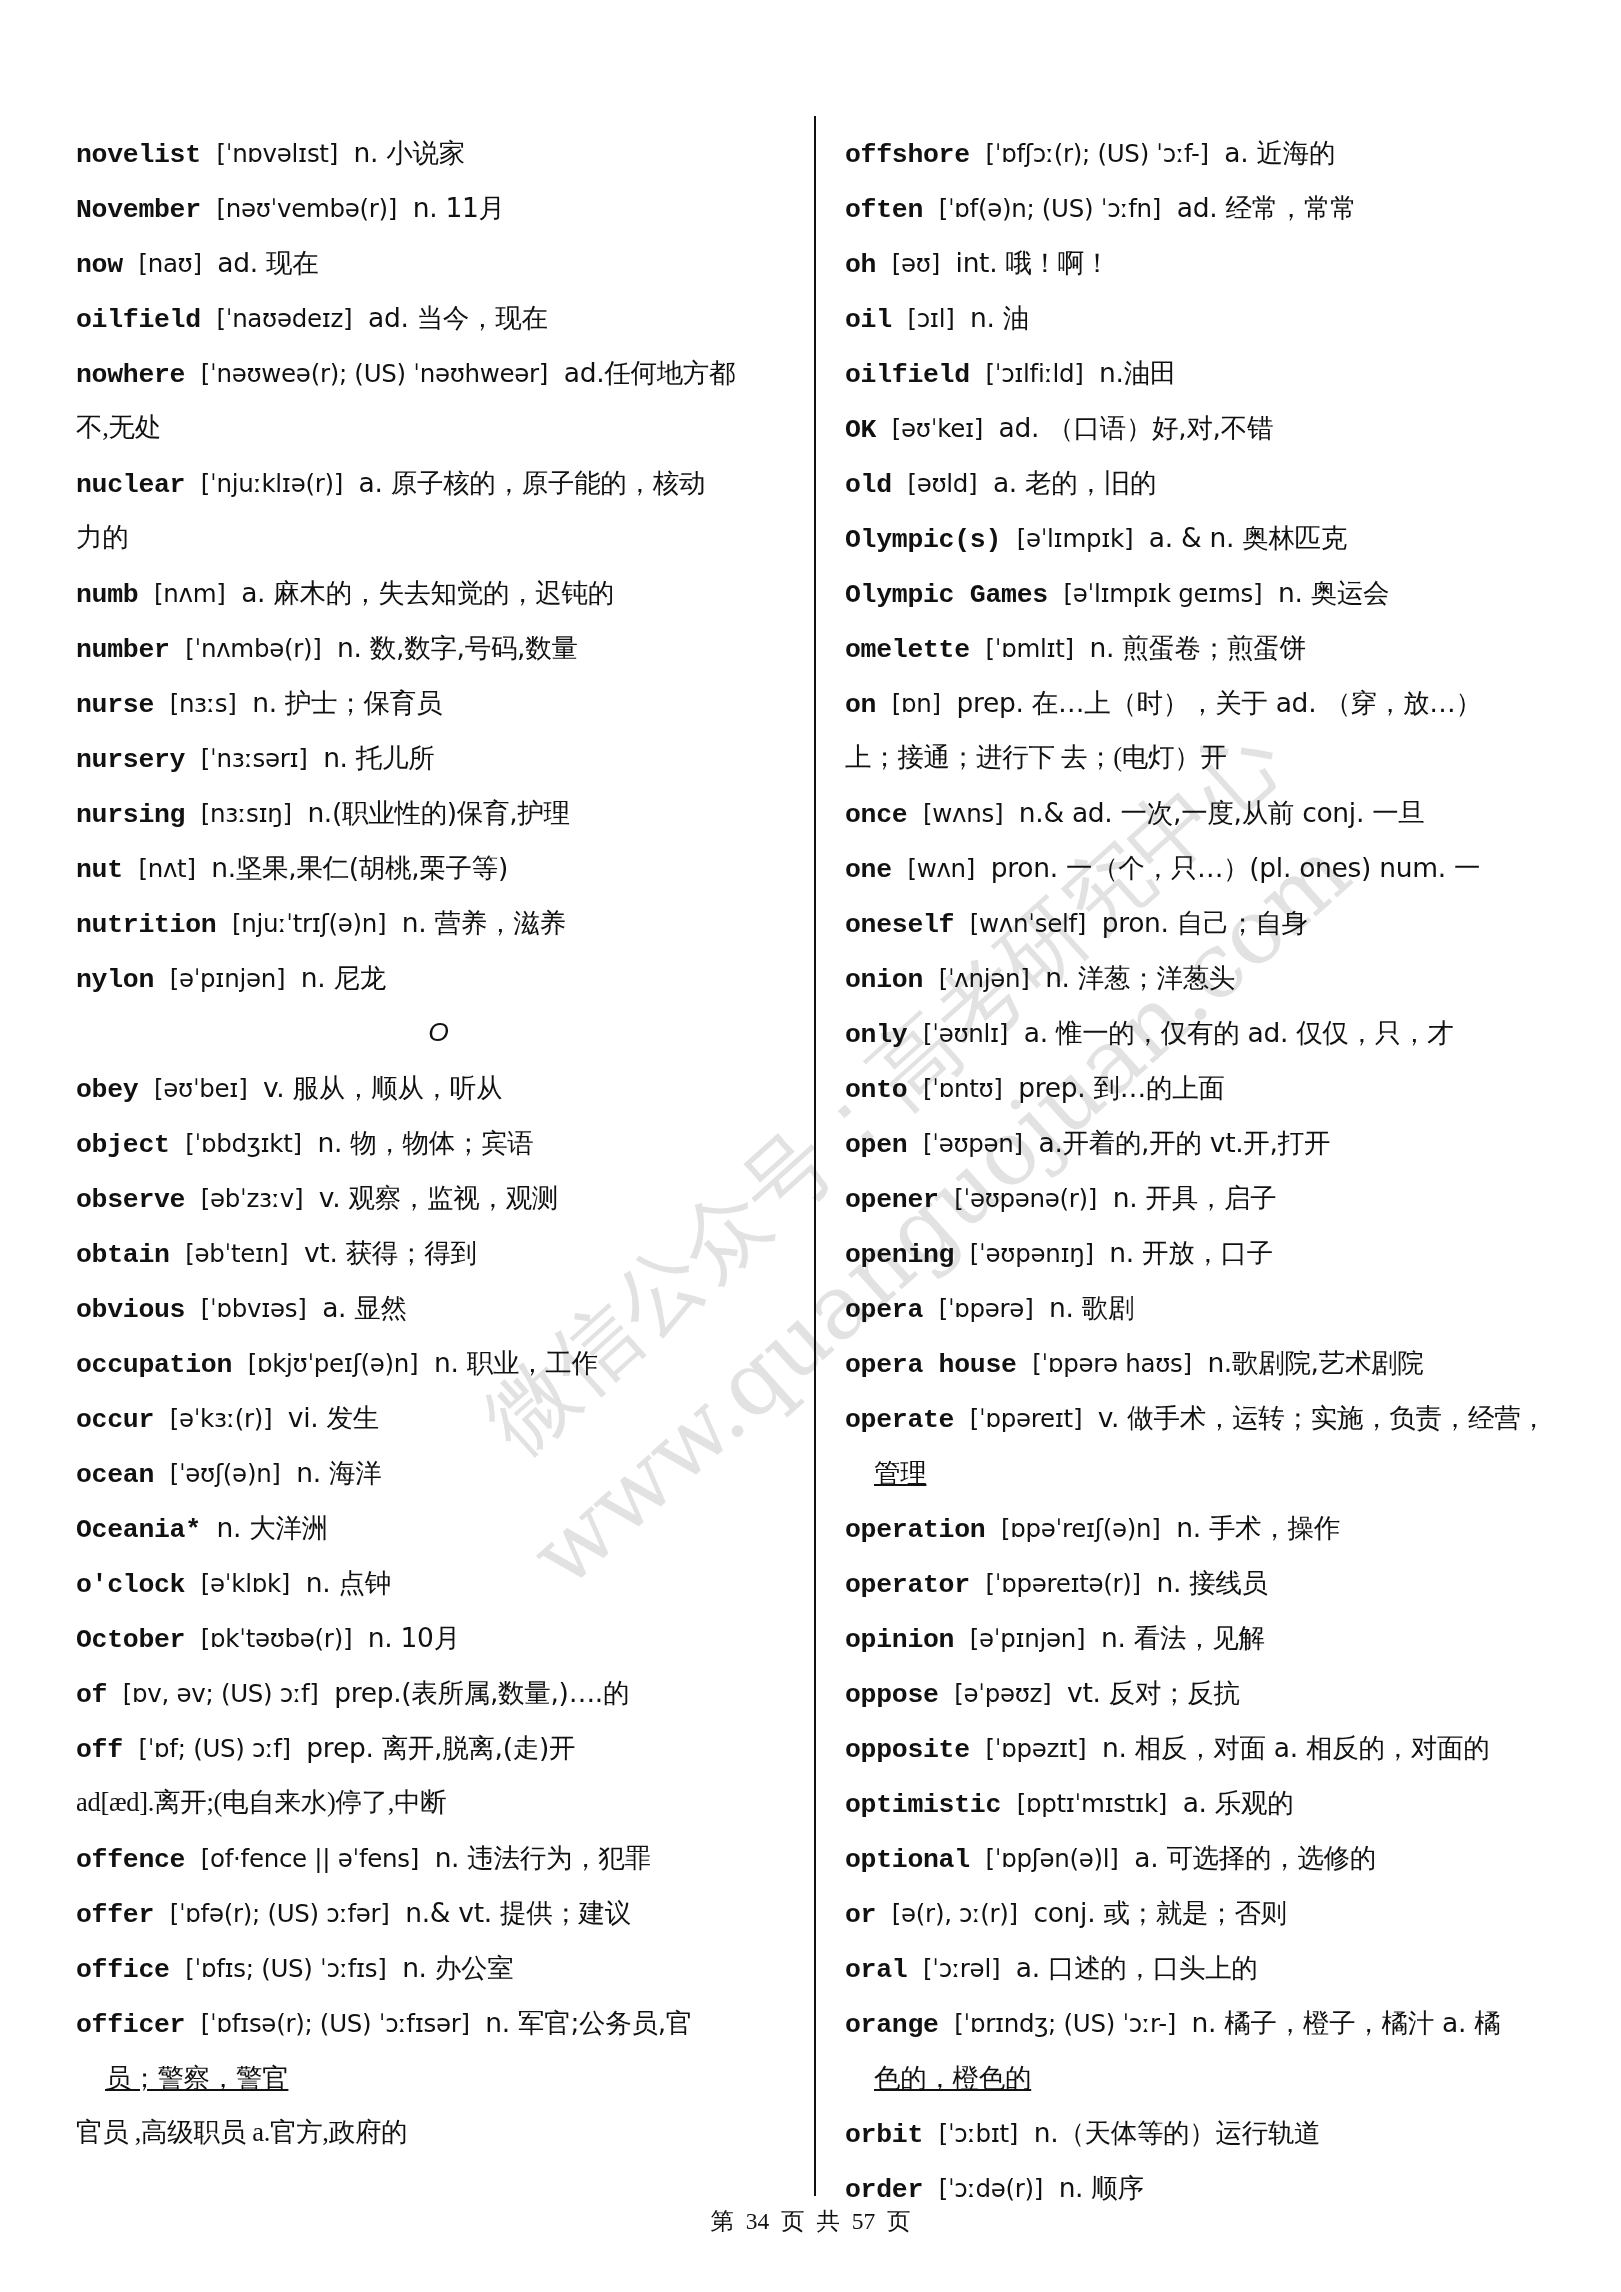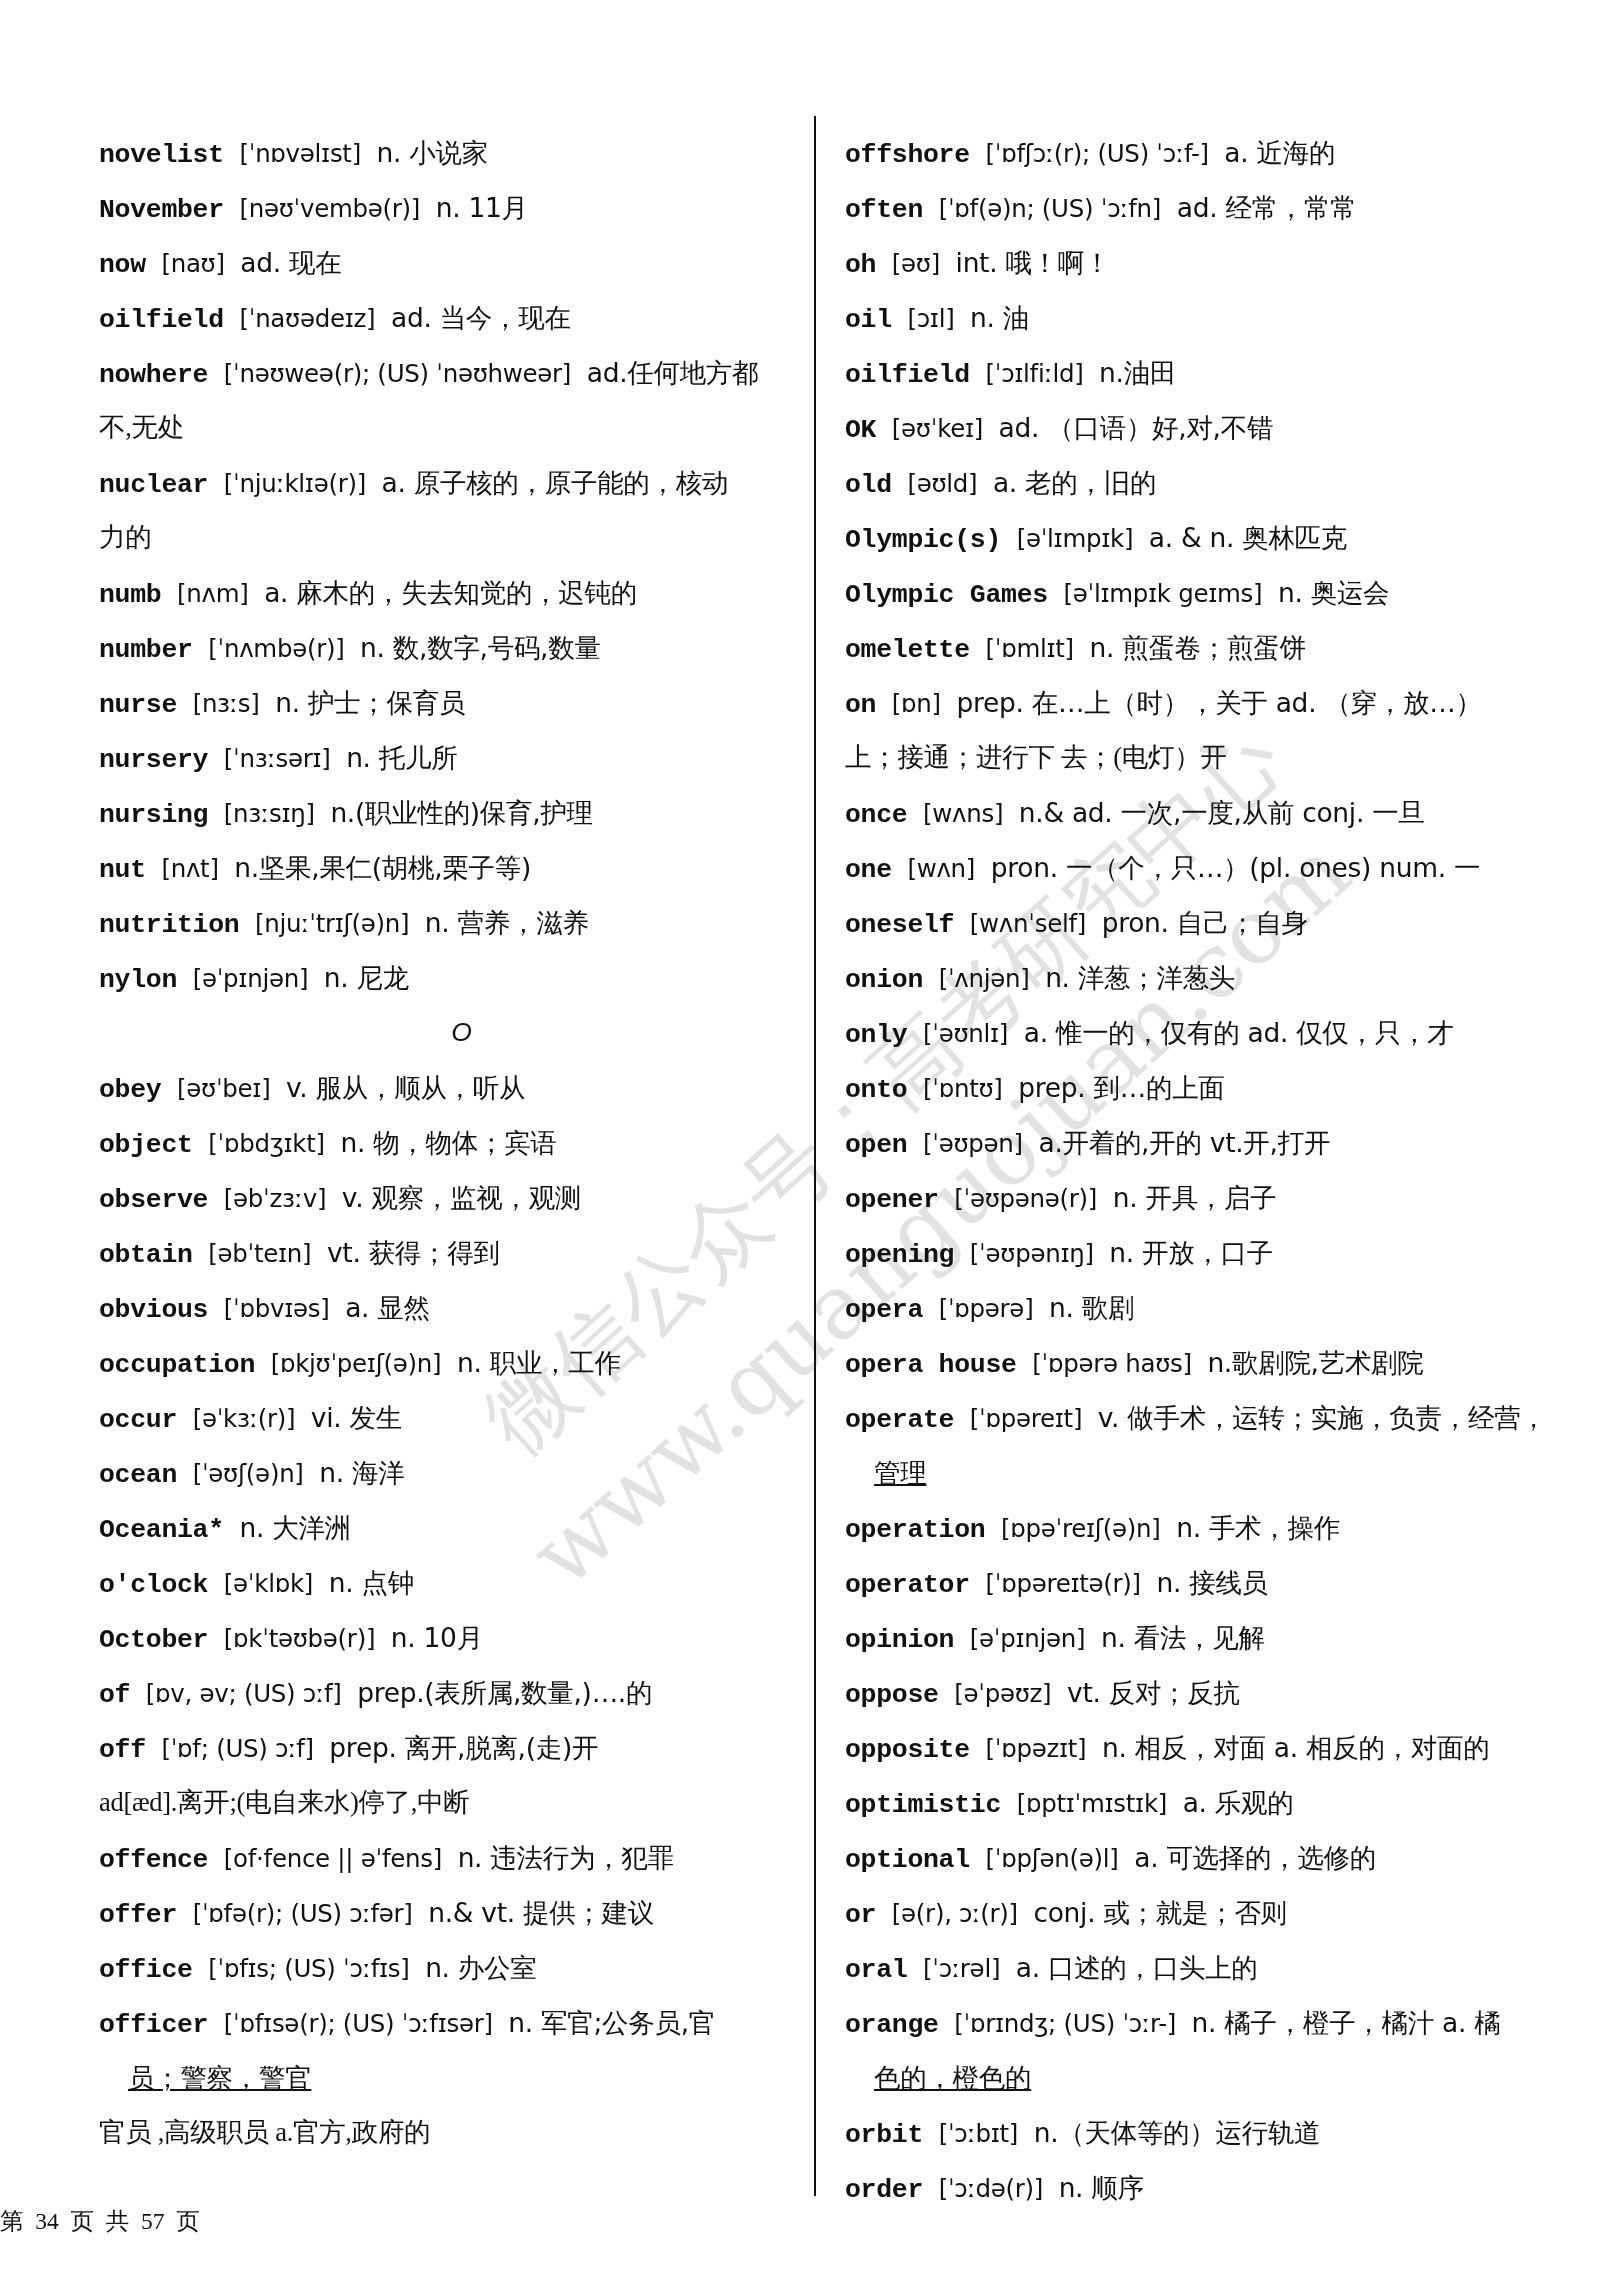--- a/index.html
+++ b/index.html
@@ -1,31 +1,31 @@
 <!DOCTYPE html>
 <html><head>
 <meta charset="utf-8">
 <style>
   html, body { margin:0; padding:0; background:#ffffff; }
   body { width:1621px; height:2293px; position:relative; overflow:hidden;
          font-family:"Liberation Mono","DejaVu Sans Mono",monospace; color:#111; }
   .page { position:absolute; left:0; top:0; width:1621px; height:2293px; }
   .col { position:absolute; top:125px; }
-  .col.left { left:76px; width:725px;margin-left:23px; }
+  .col.left { left:76px; width:725px; }
   .col.right { left:845px; width:725px; }
   .divider { position:absolute; left:814px; top:116px; width:2px; height:2080px; background:#111; }
   .line { height:55px; line-height:55px; font-size:26.5px; white-space:nowrap;
           letter-spacing:-0.3px; position:relative; }
   .line.cont { padding-left:0;font-family:Liberation Serif, serif; }
   .line.indent { padding-left:29px;text-decoration:underline; }
   .line.heading { text-align:center; font-style:italic; font-family:"Liberation Sans","DejaVu Sans",sans-serif; }
   .word { font-weight:bold; font-family:"Liberation Mono","DejaVu Sans Mono",monospace; }
   .phon { font-family:"DejaVu Sans","Liberation Sans",sans-serif; font-size:24.5px; }
   .def { font-family:"DejaVu Sans","Liberation Sans",sans-serif; font-size:26.5px; }
-  .footer { position:absolute; top:2205px; left:0; width:1621px; text-align:left;
+  .footer { position:absolute; top:2205px; left:0; width:1621px; text-align:center;
             font-family:"Liberation Serif","DejaVu Serif",serif; font-size:23.5px; color:#111; word-spacing:5.9px; }
   .wm { position:absolute; color:rgba(150,150,150,0.28); font-family:"DejaVu Serif","Liberation Serif",serif;
         white-space:nowrap; transform-origin:left top; pointer-events:none; }
   .wm1 { left:461px; top:1392px; font-size:86px; transform:rotate(-42deg); }
   .wm2 { left:510px; top:1529px; font-size:90px; transform:rotate(-42deg); }
 </style>
 </head>
 <body>
 
 <div class="page">

